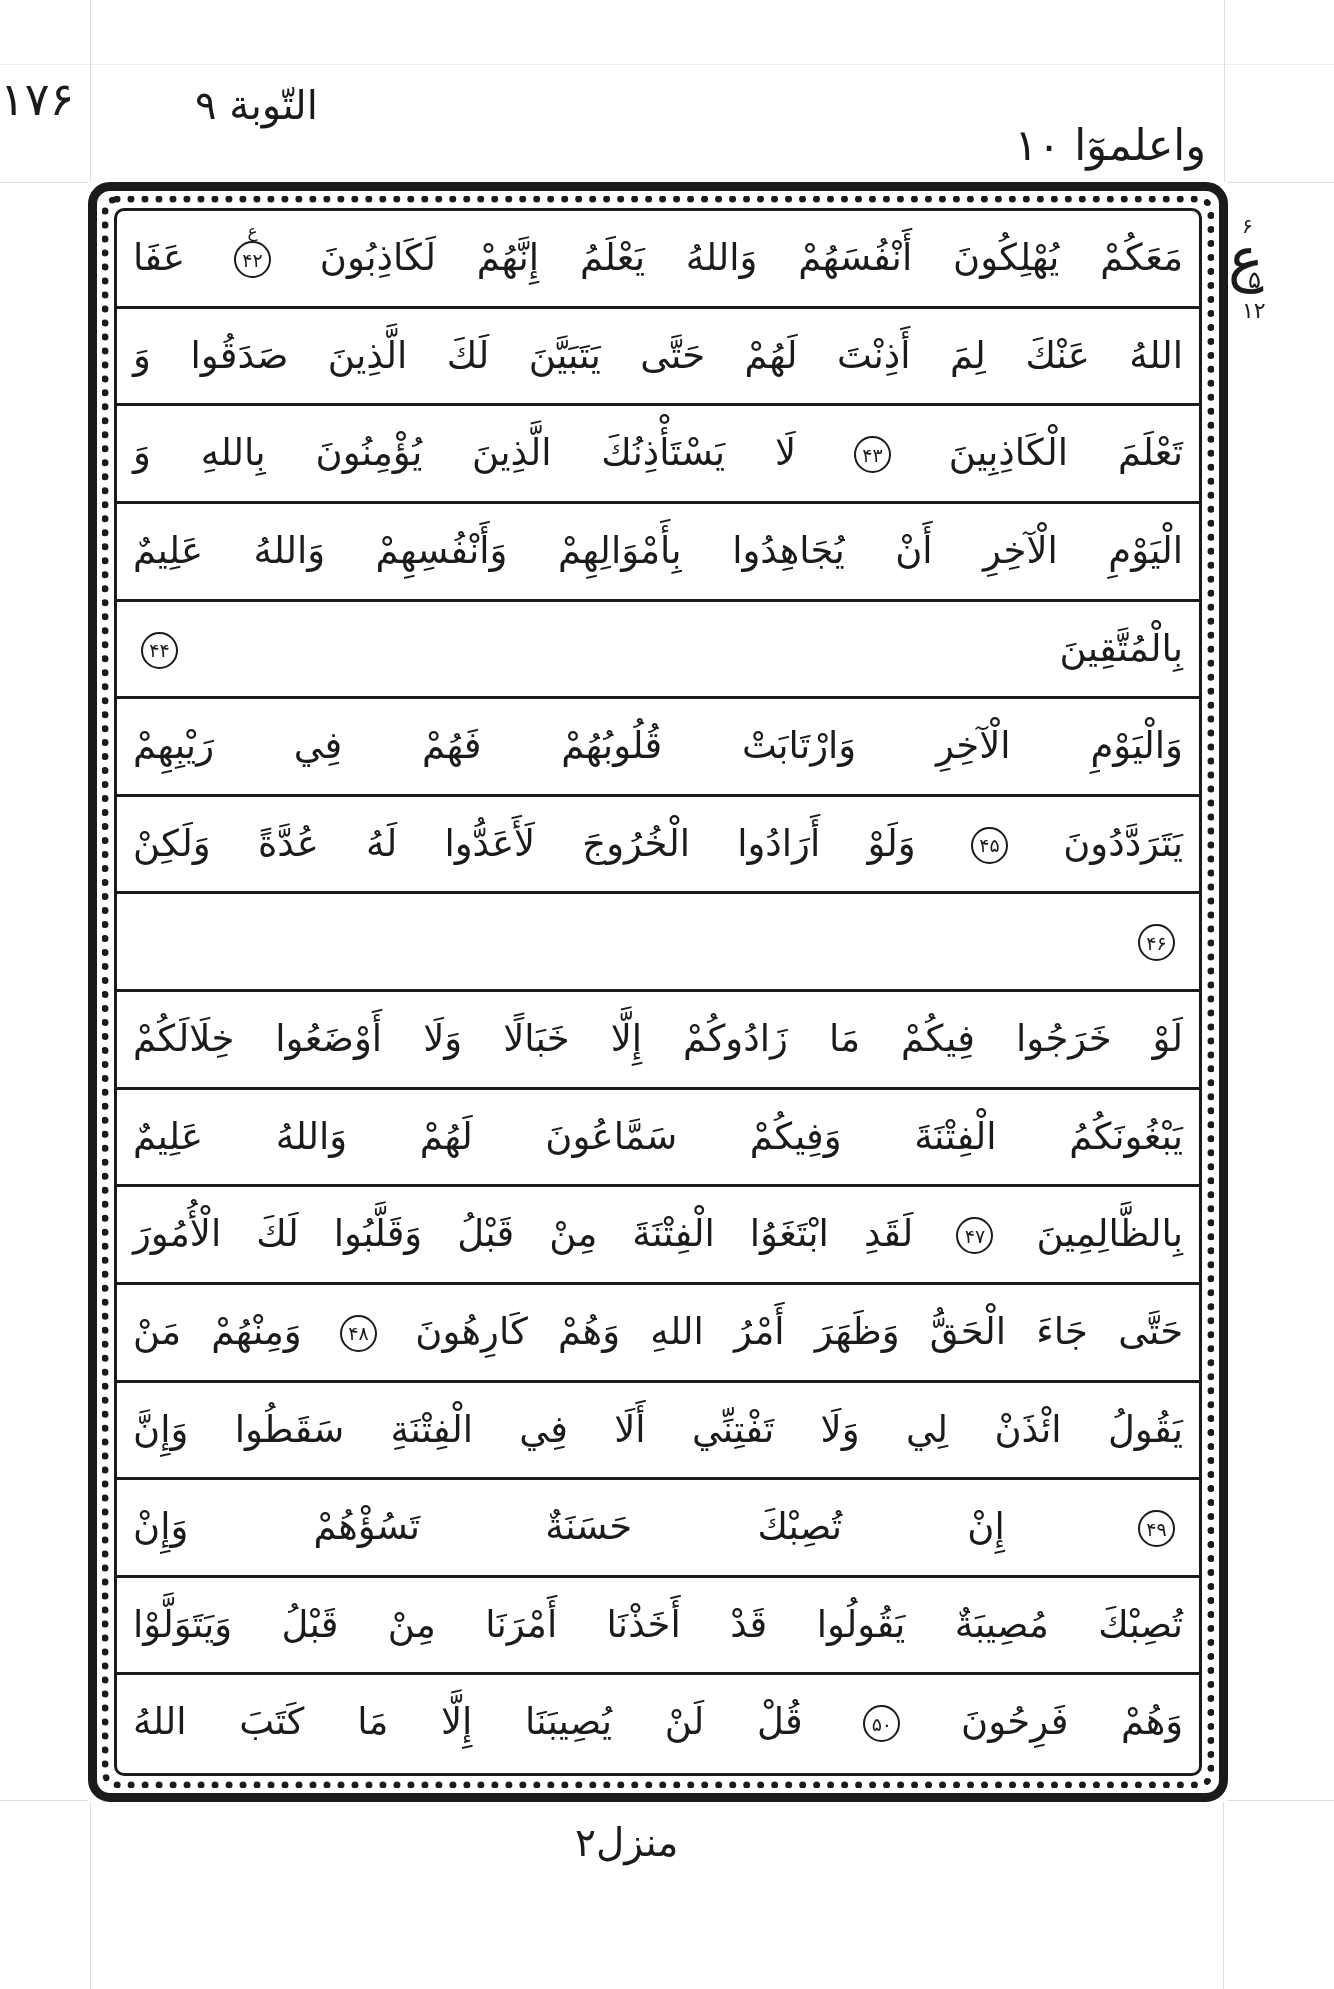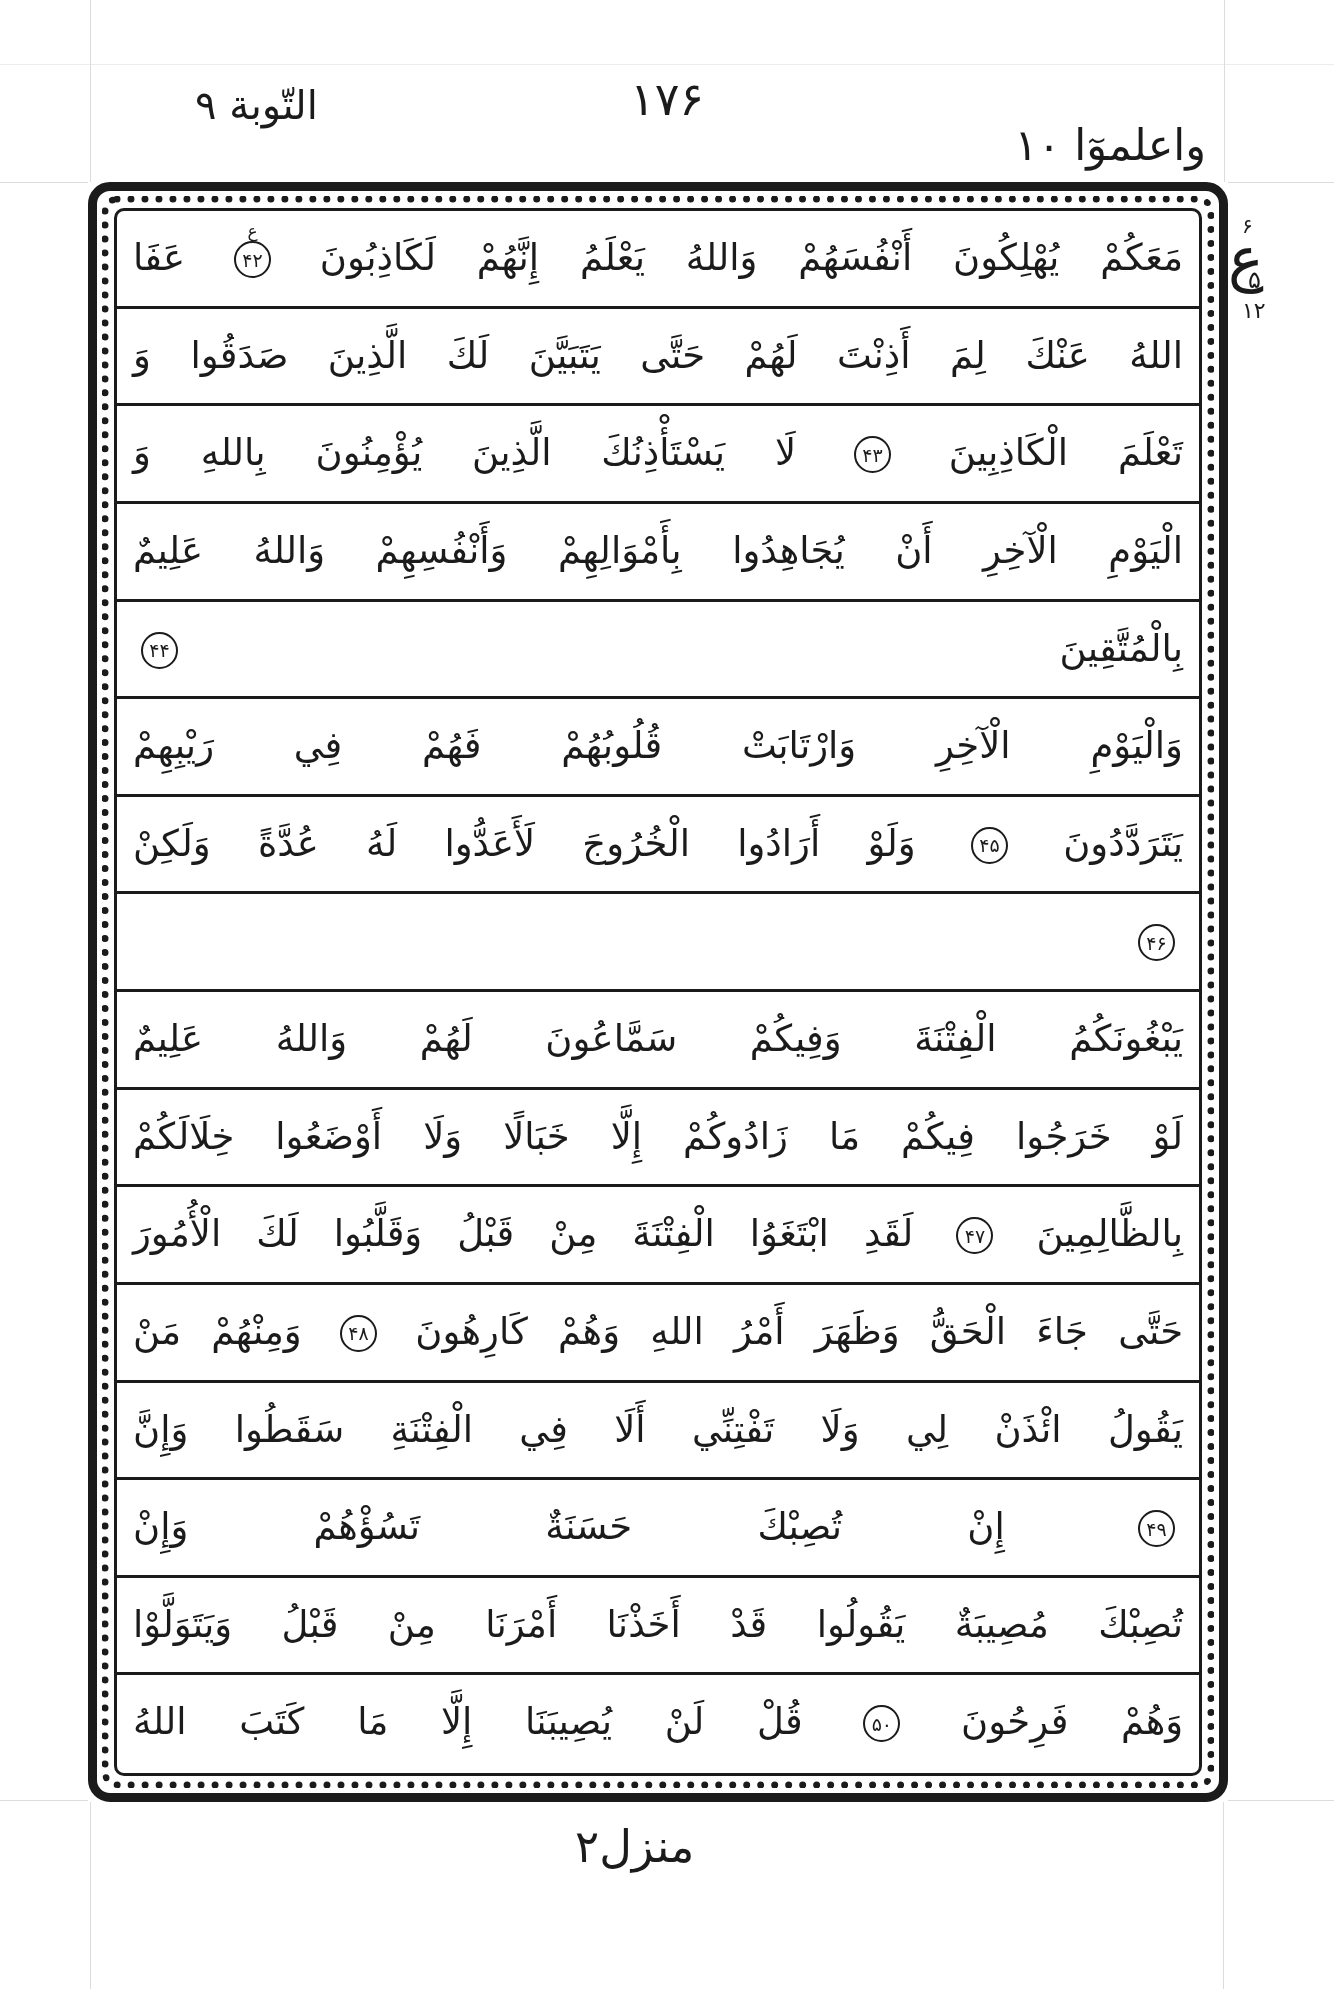--- a/index.html
+++ b/index.html
@@ -7,21 +7,21 @@
     width:1334px;height:1989px;position:relative;background:#ffffff;
     font-family:"DejaVu Sans",sans-serif;color:#1b1b1b;overflow:hidden;
   }
   
   .edge{position:absolute;background:#dcdcdc;}
   .edge.soft{background:#ececec;}
 
   
   .hdr{position:absolute;white-space:nowrap;}
   .surah{left:185px;top:82px;font-size:40px;margin-left:10px;}
-  .pageno{left:0;right:0;top:72px;text-align:center;font-size:46px;letter-spacing:4px;}
+  .pageno{left:0;right:0;top:72px;text-align:left;font-size:46px;letter-spacing:4px;}
   .juz{right:128px;top:120px;font-size:43px;margin-left:28px;}
 
   
   .frame-outer{
     position:absolute;left:88px;top:182px;width:1140px;height:1620px;
     box-sizing:border-box;border:9px solid #1b1b1b;border-radius:22px;padding:5px;
     background:#fff;
   }
   .frame-beads{
     width:100%;height:100%;box-sizing:border-box;
@@ -55,21 +55,21 @@
 
   
   .ruku{position:absolute;left:1228px;top:216px;width:80px;height:115px;font-size:0;}
   .ruku span{position:absolute;line-height:1;}
   .r-top{left:14px;top:0;font-size:20px;}
   .r-ain{left:0px;top:12px;font-size:60px;}
   .r-mid{left:20px;top:52px;font-size:24px;}
   .r-bottom{left:14px;top:68px;font-size:22px;margin-top:16px;}
 
   
-  .footer{position:absolute;left:575px;top:1820px;font-size:45px;white-space:nowrap;}
+  .footer{position:absolute;left:575px;top:1820px;font-size:39px;white-space:nowrap;}
 </style>
 </head>
 <body>
 
 <div class="edge soft" style="left:0;top:64px;width:1334px;height:1px;"></div>
 <div class="edge" style="left:90px;top:0;width:1px;height:182px;"></div>
 <div class="edge" style="left:1224px;top:0;width:1px;height:182px;"></div>
 <div class="edge" style="left:0;top:182px;width:88px;height:1px;"></div>
 <div class="edge" style="left:1228px;top:182px;width:106px;height:1px;"></div>
 <div class="edge" style="left:90px;top:1802px;width:1px;height:187px;"></div>
@@ -103,22 +103,22 @@
         <div class="line"><span>بِالْمُتَّقِينَ</span> <span class="verse-badge">
             <span>۴۴</span>
           </span> </div>
         <div class="line"><span>وَالْيَوْمِ الْآخِرِ وَارْتَابَتْ قُلُوبُهُمْ فَهُمْ فِي رَيْبِهِمْ</span></div>
         <div class="line"><span>يَتَرَدَّدُونَ</span> <span class="verse-badge">
             <span>۴۵</span>
           </span> <span>وَلَوْ أَرَادُوا الْخُرُوجَ لَأَعَدُّوا لَهُ عُدَّةً وَلَكِنْ</span></div>
         <div class="line"> <span class="verse-badge">
             <span>۴۶</span>
           </span></div>
+        <div class="line"><span>لَوْ خَرَجُوا فِيكُمْ مَا زَادُوكُمْ إِلَّا خَبَالًا وَلَا أَوْضَعُوا خِلَالَكُمْ</span></div>
         <div class="line"><span>يَبْغُونَكُمُ الْفِتْنَةَ وَفِيكُمْ سَمَّاعُونَ لَهُمْ وَاللهُ عَلِيمٌ</span></div>
-        <div class="line"><span>لَوْ خَرَجُوا فِيكُمْ مَا زَادُوكُمْ إِلَّا خَبَالًا وَلَا أَوْضَعُوا خِلَالَكُمْ</span></div>
         <div class="line"><span>بِالظَّالِمِينَ</span> <span class="verse-badge">
             <span>۴۷</span>
           </span> <span>لَقَدِ ابْتَغَوُا الْفِتْنَةَ مِنْ قَبْلُ وَقَلَّبُوا لَكَ الْأُمُورَ</span></div>
         <div class="line"><span>حَتَّى جَاءَ الْحَقُّ وَظَهَرَ أَمْرُ اللهِ وَهُمْ كَارِهُونَ</span> <span class="verse-badge">
             <span>۴۸</span>
           </span> <span>وَمِنْهُمْ مَنْ</span></div>
         <div class="line"><span>يَقُولُ ائْذَنْ لِي وَلَا تَفْتِنِّي أَلَا فِي الْفِتْنَةِ سَقَطُوا وَإِنَّ</span></div>
         <div class="line"> <span class="verse-badge">
             <span>۴۹</span>
           </span> <span>إِنْ تُصِبْكَ حَسَنَةٌ تَسُؤْهُمْ وَإِنْ</span></div>

